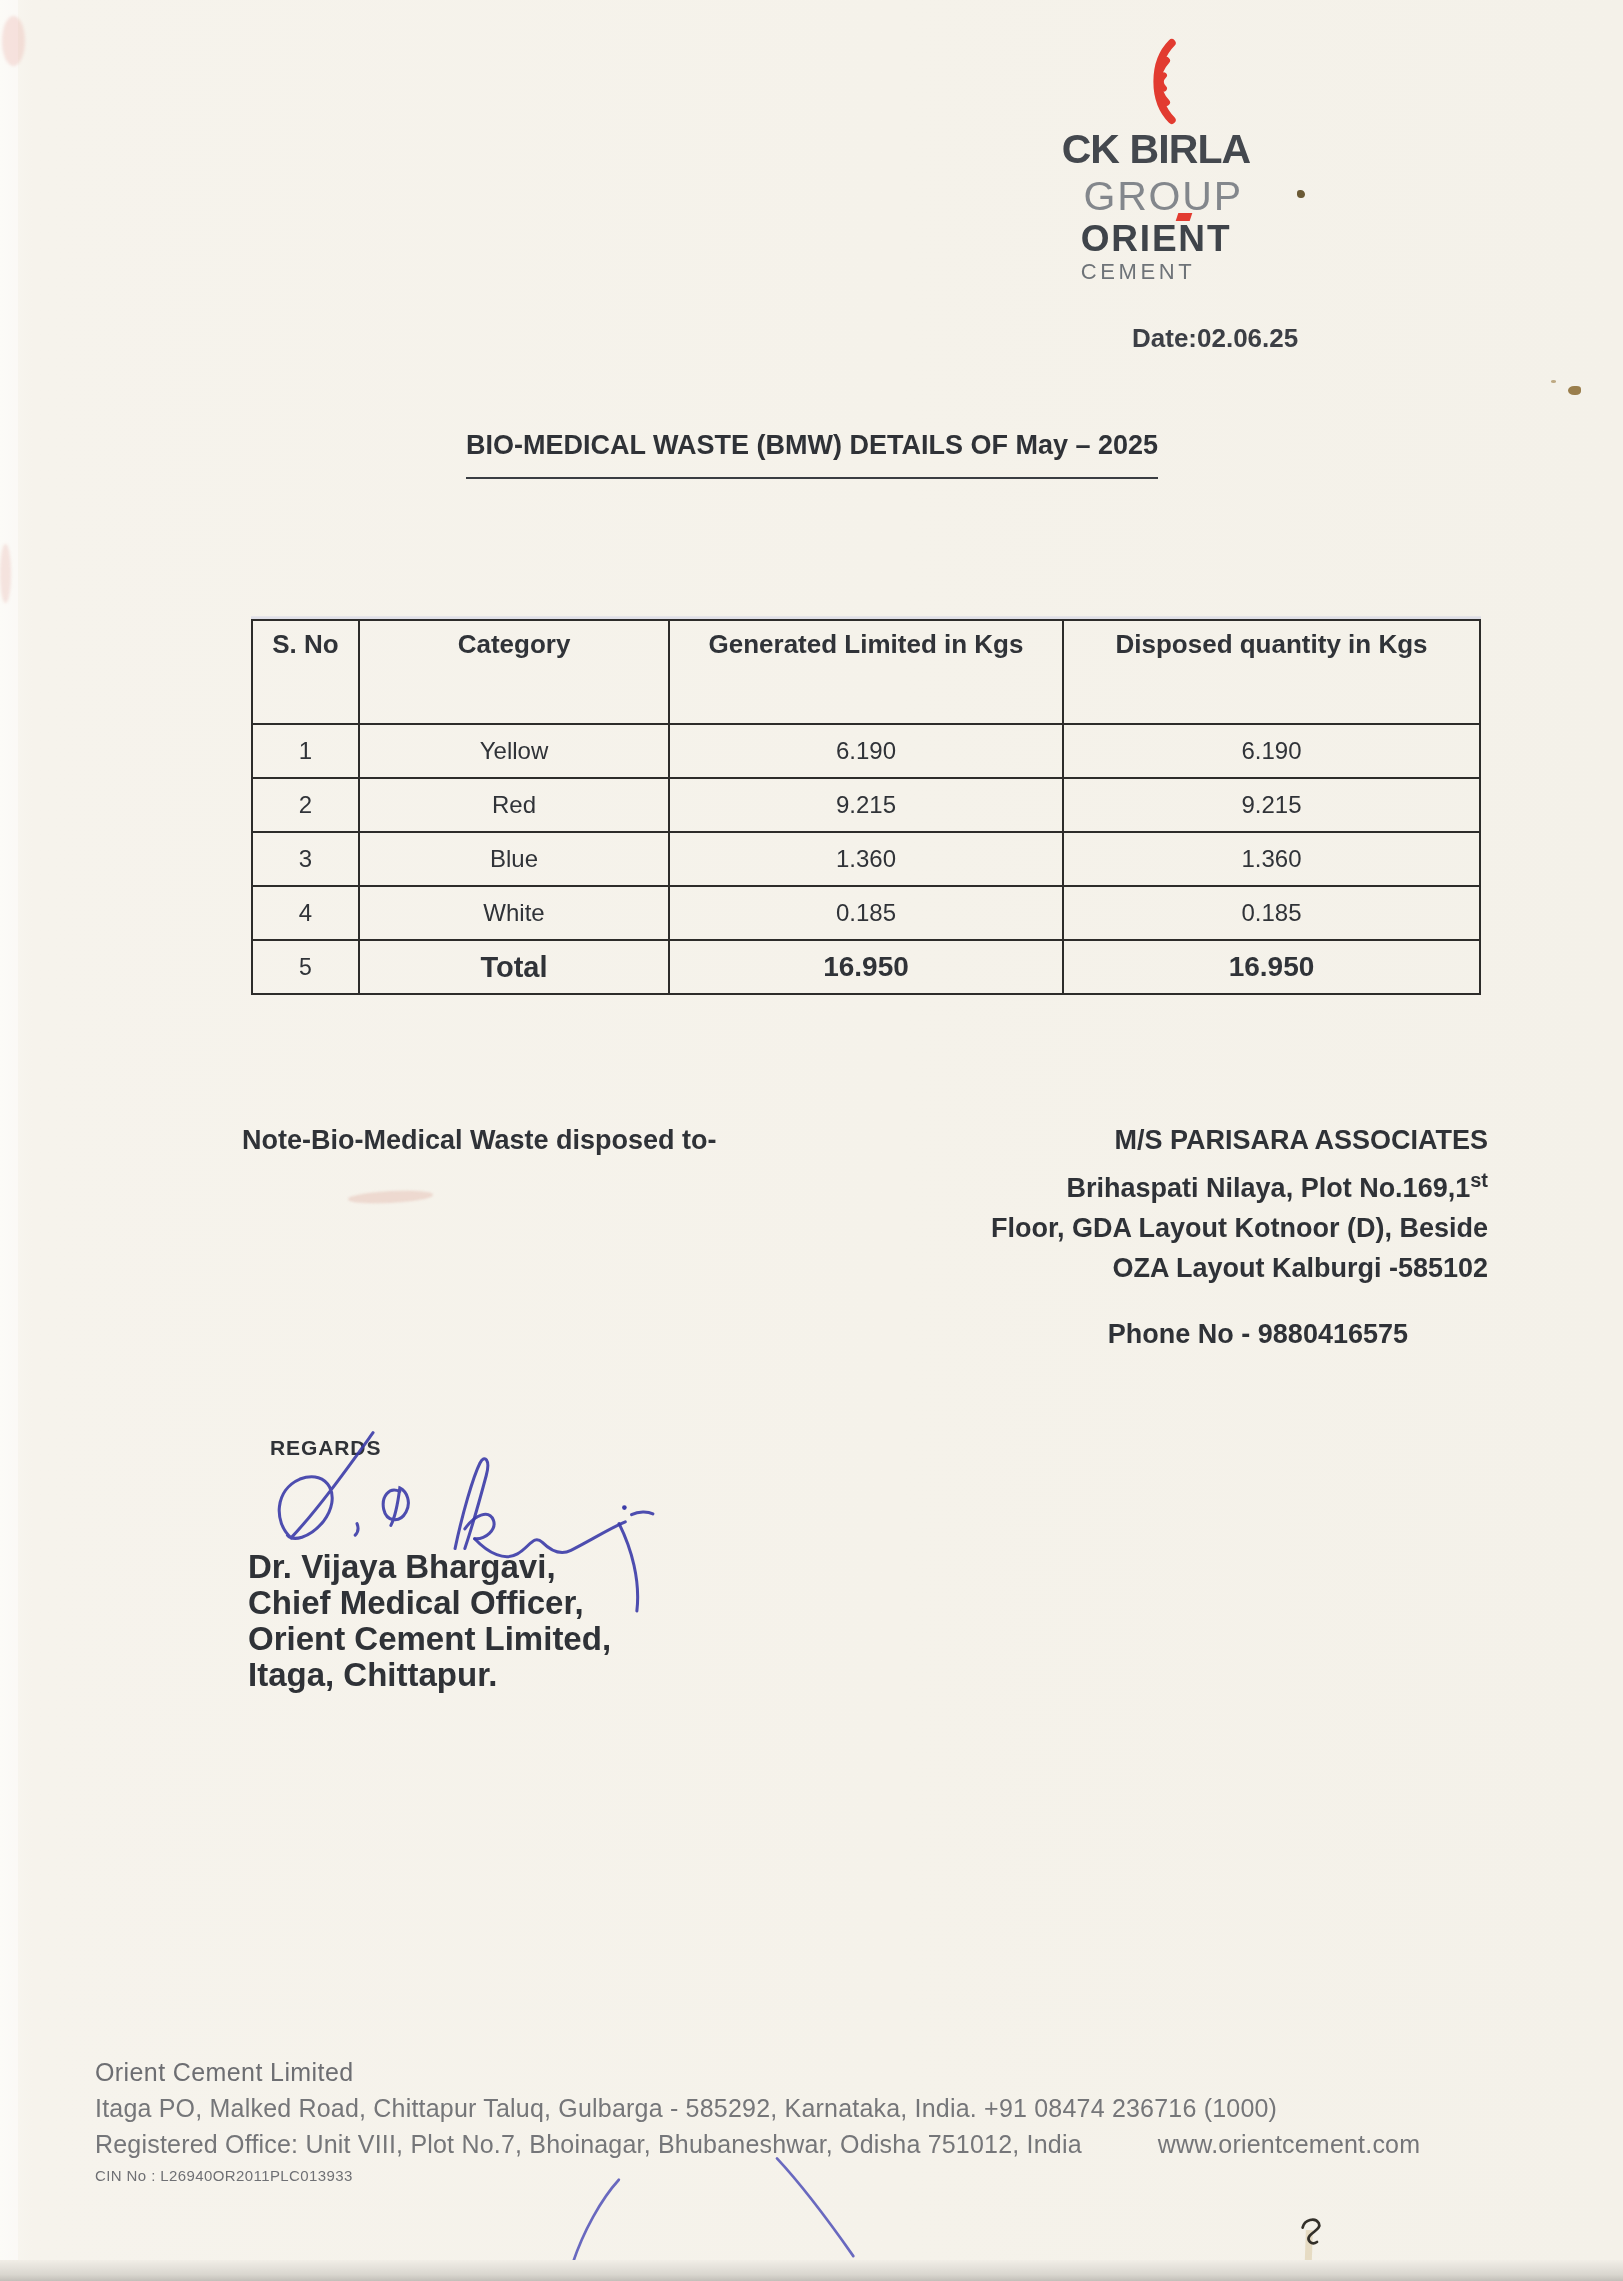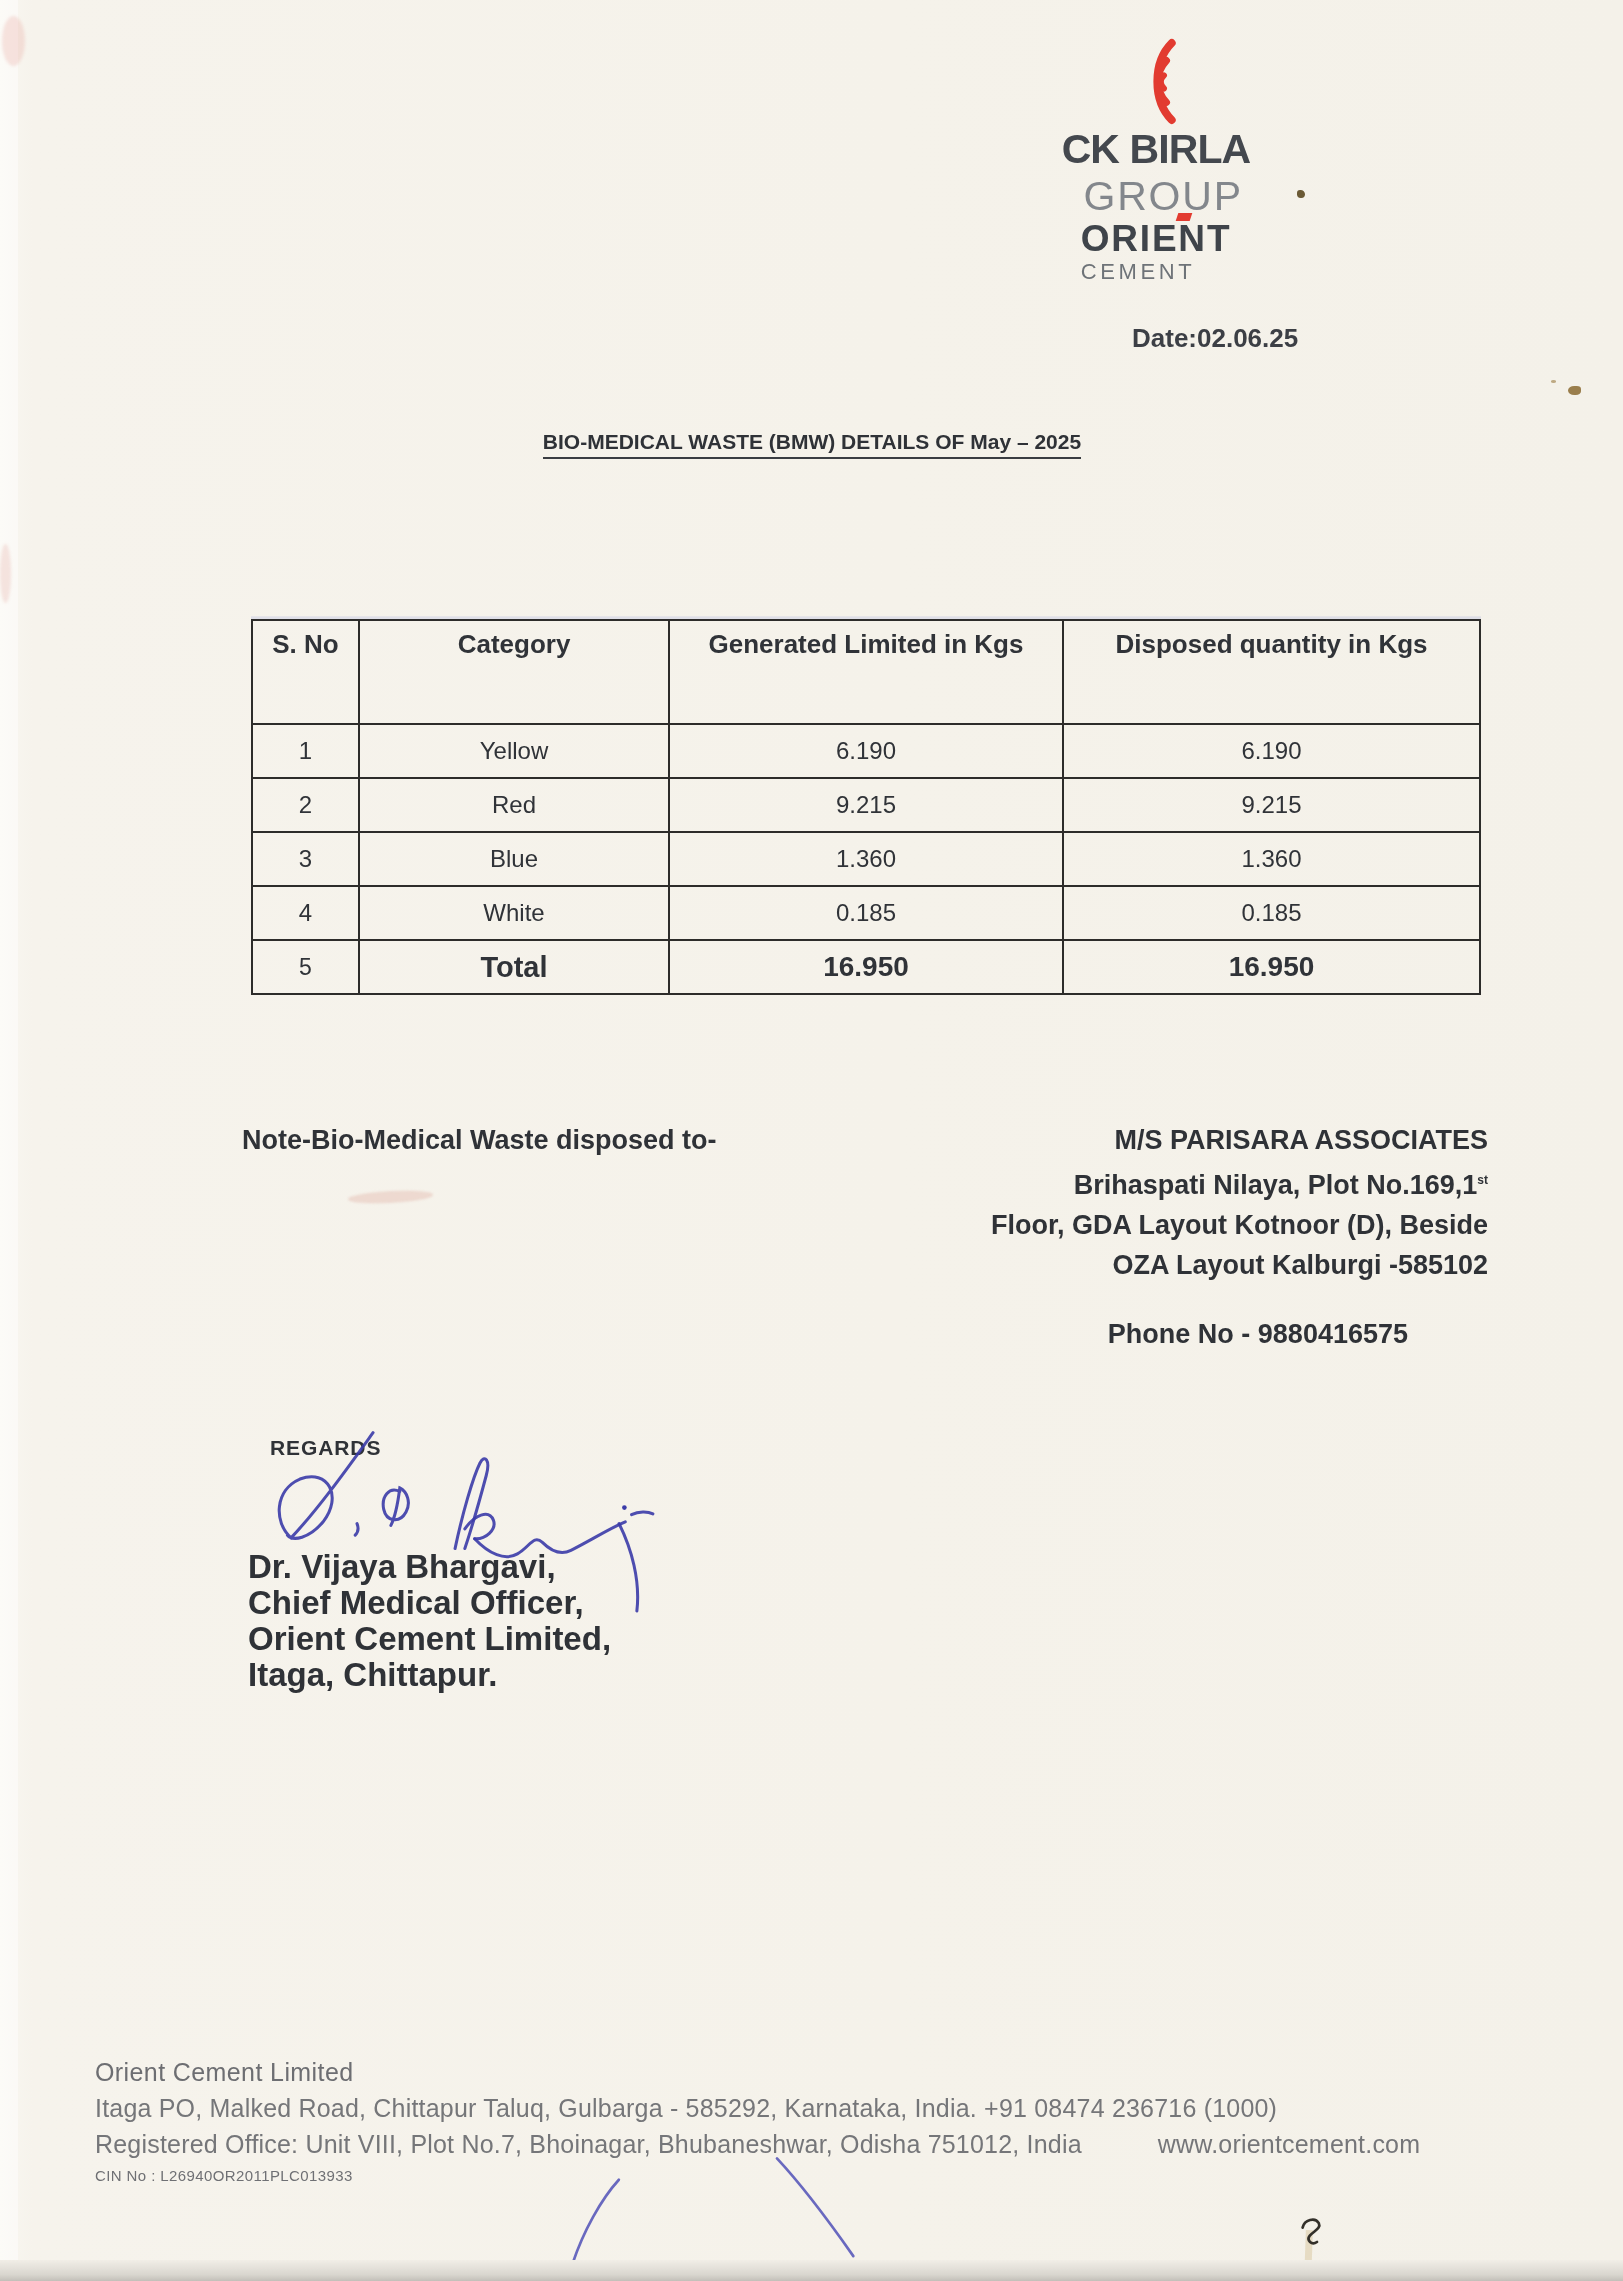--- a/index.html
+++ b/index.html
@@ -21,39 +21,39 @@
   .group{font-size:41px;font-weight:400;letter-spacing:1.8px;color:#83878c;margin-left:14.3px;white-space:nowrap;}
   .logo-sep{width:1.8px;height:64px;background:#9aa0a5;margin:0 30px 0 36px;}
   .orient-wrap{position:relative;display:flex;flex-direction:column;line-height:1;}
   .orient{font-size:37px;font-weight:800;letter-spacing:1.8px;color:#3f444a;}
   .orient-accent{position:absolute;top:-7.1px;left:96px;width:14.3px;height:8px;background:#e23b30;transform:skewX(-18deg);}
   .cement{font-size:22px;font-weight:400;letter-spacing:3.6px;color:#6e7378;margin-top:3.6px;}
 
   
   .date{top:323px;left:1132px;font-size:26px;font-weight:700;color:#3c3f45;}
   .title-wrap{top:430px;left:0;width:1624px;text-align:center;}
-  .title{display:inline-block;font-size:21px;font-weight:700;color:#2f3237;
-         border-bottom:2.7px solid #3a3d42;padding-bottom:3px;}
+  .title{display:inline-block;font-size:27px;font-weight:700;color:#2f3237;
+         border-bottom:2.7px solid #3a3d42;padding-bottom:16px;}
 
   
   table.bmw{position:absolute;top:619px;left:251px;width:1228px;border-collapse:collapse;
             table-layout:fixed;box-shadow:0 -2.7px 0 rgba(110,125,215,0.16);}
   table.bmw td,table.bmw th{border:2.7px solid #2d2c2a;color:#303338;}
   table.bmw th{height:93px;vertical-align:top;padding-top:8px;font-size:26px;font-weight:700;text-align:center;}
   table.bmw td{height:50px;vertical-align:middle;text-align:center;font-size:24px;font-weight:400;}
   table.bmw tr.total td{font-weight:700;}
   table.bmw tr.total td.cat{font-size:29px;}
   table.bmw tr.total td.num{font-size:28px;}
   table.bmw tr.total td.sno{font-weight:400;font-size:23px;}
 
   
   .note{top:1125px;left:242px;font-size:27px;font-weight:700;color:#2f3237;}
   .vendor{top:1120px;left:927px;width:561px;text-align:right;font-size:27px;font-weight:700;
           color:#2f3237;line-height:40px;}
-  .vendor sup{font-size:12px;}
+  .vendor sup{font-size:20px;}
   .phone{top:1319px;left:927px;width:481px;text-align:right;font-size:27px;font-weight:700;color:#2f3237;}
 
   
   .regards{top:1436px;left:270px;font-size:21px;font-weight:700;color:#2f3237;letter-spacing:0.9px;}
   .sig{top:1422px;left:250px;width:419px;height:205px;}
   .sig path{fill:none;stroke:#3b3ba8;stroke-width:3.4;stroke-linecap:round;opacity:0.9;}
   .name-block{top:1549px;left:248px;font-size:33px;font-weight:700;color:#2f3237;line-height:36px;}
 
   
   .f-company{top:2058px;left:95px;font-size:25px;color:#6d6e72;letter-spacing:0.4px;}

